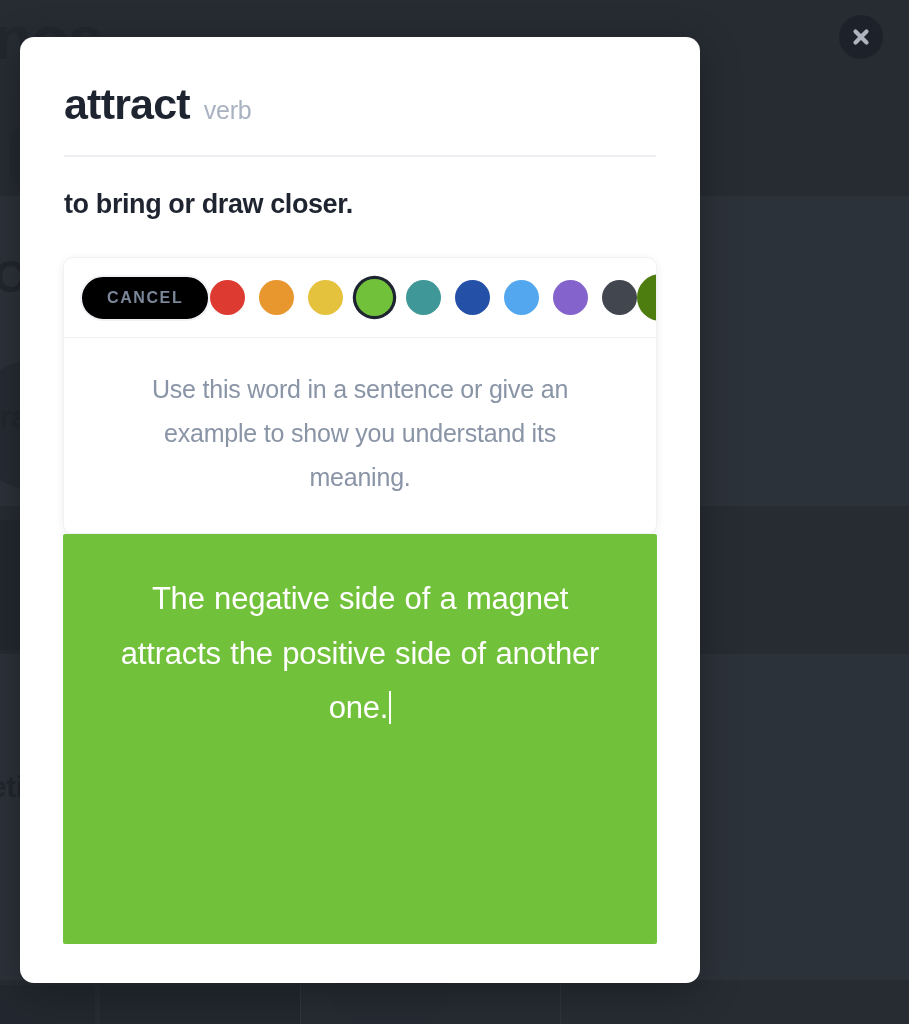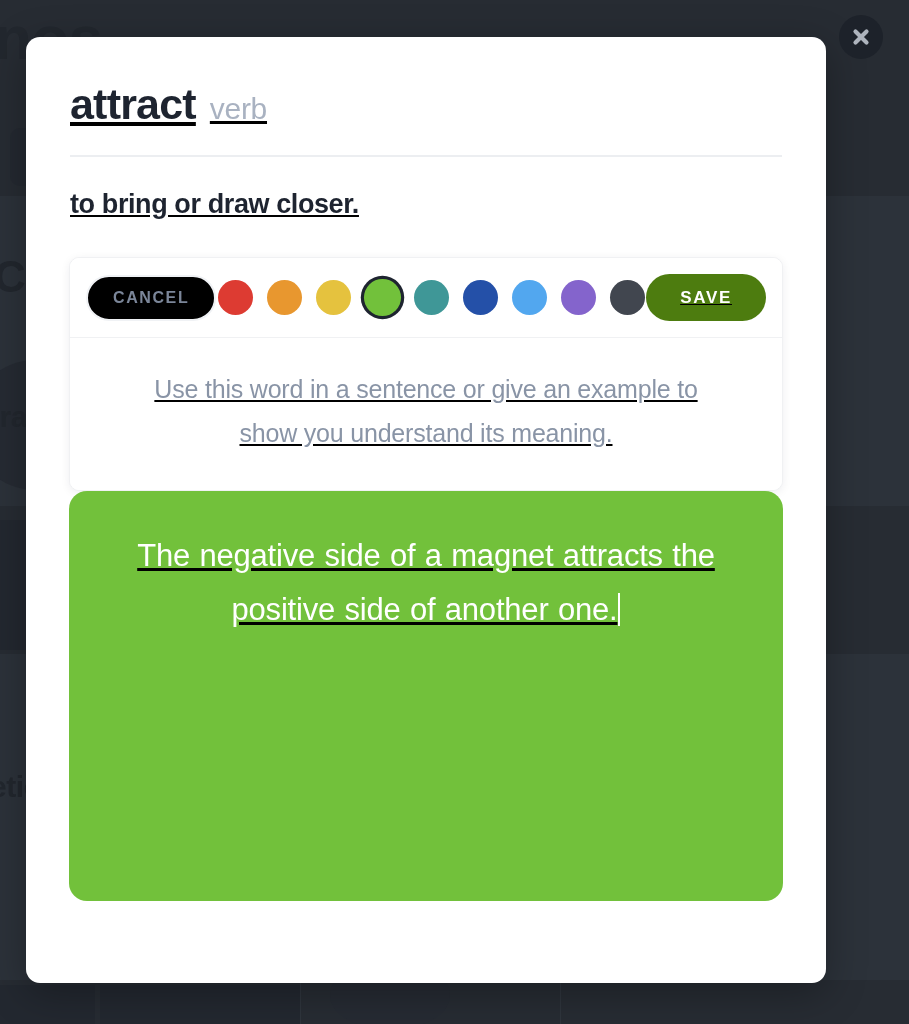--- a/index.html
+++ b/index.html
@@ -70,29 +70,28 @@
     position: absolute;
     width: 1px;
     background: #2f353d;
     top: 980px;
     height: 44px;
   }
 
   
   .modal {
     position: absolute;
-    left: 26px;
+    left: 20px;
     top: 37px;
-    width: 800px;
+    width: 680px;
     height: 946px;
     background: #ffffff;
     border-radius: 14px;
     box-shadow: 0 10px 40px rgba(0,0,0,0.30);
     overflow: hidden;
-    text-decoration: underline;
   }
 
   .close-button {
     position: absolute;
     left: 839px;
     top: 15px;
     width: 44px;
     height: 44px;
     border-radius: 50%;
     background: #1d222a;
@@ -116,21 +115,21 @@
     gap: 14px;
   }
   .word {
     font-size: 43px;
     font-weight: 700;
     color: #1e2430;
     letter-spacing: -0.8px;
     line-height: 1.05;
   }
   .pos {
-    font-size: 30px;
+    font-size: 25px;
     font-weight: 400;
     color: #a9b2c1;
     letter-spacing: -0.3px;
   }
   .head-rule {
     margin: 28px 0 0 0;
     height: 2px;
     background: #eceef1;
     border: 0;
     width: 100%;
@@ -216,21 +215,21 @@
     line-height: 1.75;
     color: #8994a6;
     letter-spacing: -0.2px;
     background: #fff;
   }
 
   
   .answer-area {
     margin: 0 43px;
     background: #72c13b;
-    border-radius: 18px;
+    border-radius: 2px;
     min-height: 410px;
     padding: 38px 56px 40px 56px;
     position: relative;
   }
   .answer-text {
     color: #ffffff;
     font-size: 31px;
     line-height: 1.76;
     text-align: center;
     letter-spacing: -0.2px;

